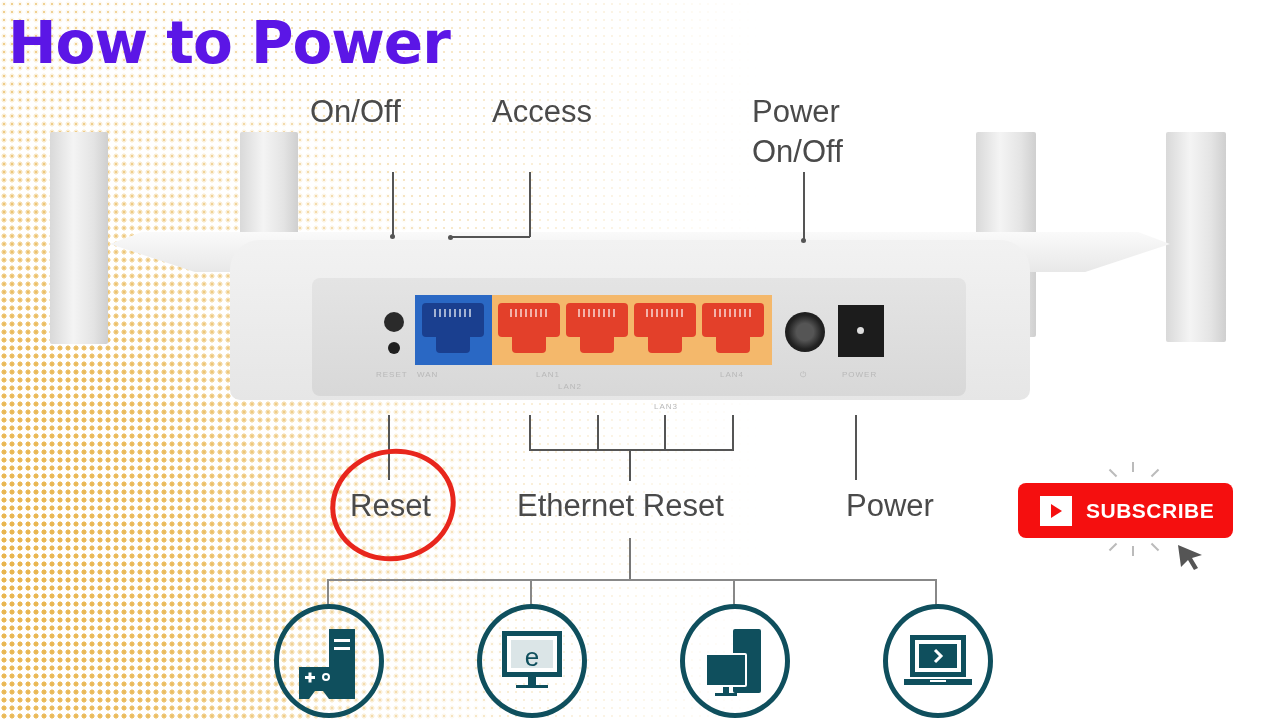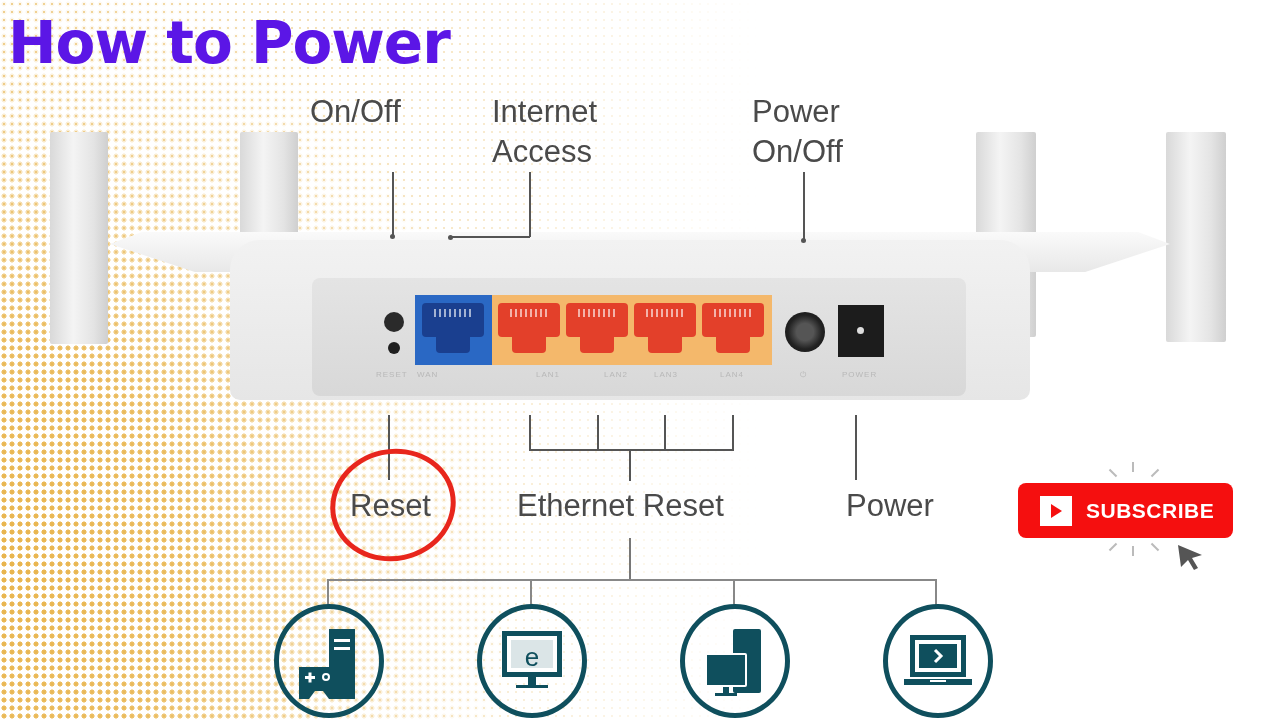--- a/index.html
+++ b/index.html
@@ -87,31 +87,30 @@
   </div>
 
 <div style="position:absolute;left:785px;top:312px;width:40px;height:40px;border-radius:50%;background:radial-gradient(circle,#555 30%,#222 60%,#111);"></div>
 <div style="position:absolute;left:838px;top:305px;width:46px;height:52px;background:#1c1c1c;">
   <div style="position:absolute;left:19px;top:22px;width:7px;height:7px;border-radius:50%;background:#ddd;"></div>
 </div>
 
 <span class="tiny" style="left:376px;">RESET</span>
 <span class="tiny" style="left:417px;">WAN</span>
 <span class="tiny" style="left:536px;">LAN1</span>
-<span class="tiny" style="left:604px;">LAN2</span>
-<span class="tiny" style="left:654px;">LAN3</span>
+<span class="tiny" style="left:558px;margin-top:12px;">LAN2</span>
+<span class="tiny" style="left:654px;margin-top:32px;">LAN3</span>
 <span class="tiny" style="left:720px;">LAN4</span>
 <span class="tiny" style="left:800px;">⏻</span>
 <span class="tiny" style="left:842px;">POWER</span>
 
 <div class="label" style="left:310px;top:92px;">
   <div>On/Off</div>
 </div>
 <div class="label" style="left:492px;top:92px;">
-  <div>Internet</div>
   <div>Access</div>
 </div>
 <div class="label" style="left:752px;top:92px;">
   <div>Power</div>
   <div>On/Off</div>
 </div>
 
 <div class="line" style="left:392px;top:172px;width:2px;height:64px;"></div>
 <div class="dot" style="left:390px;top:234px;"></div>
 <div class="line" style="left:529px;top:172px;width:2px;height:65px;"></div>

